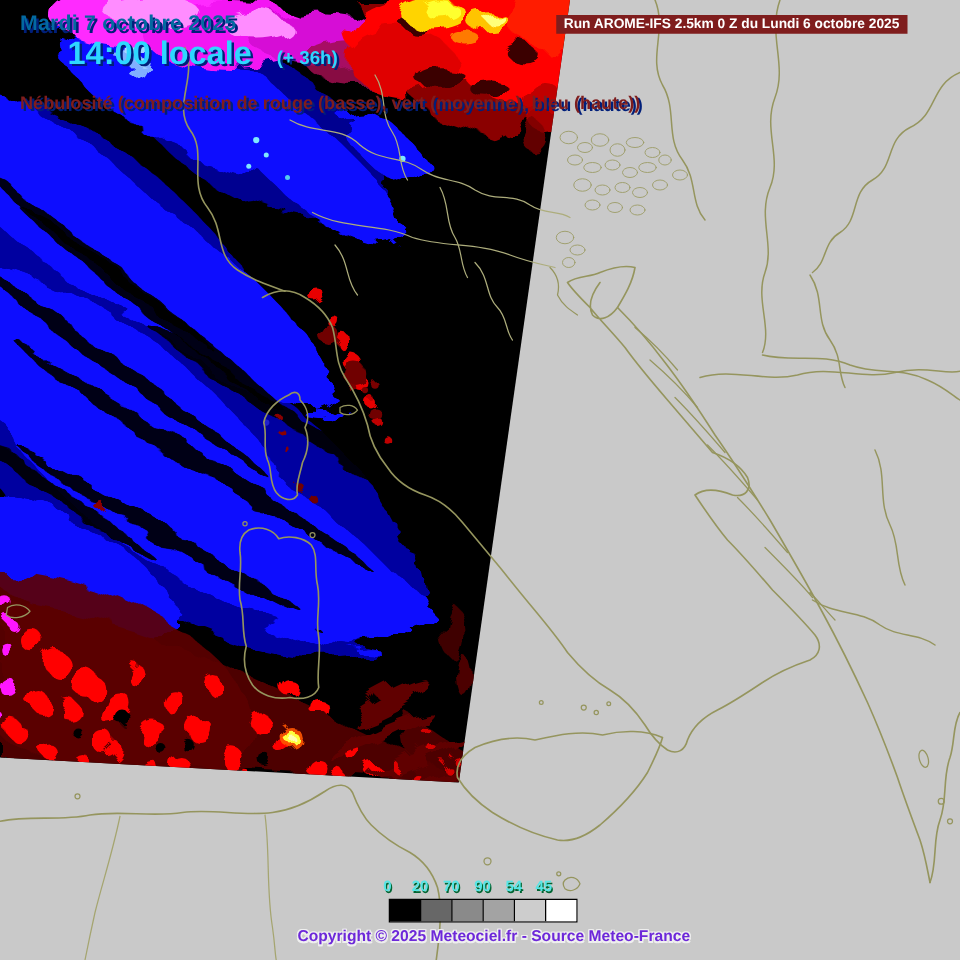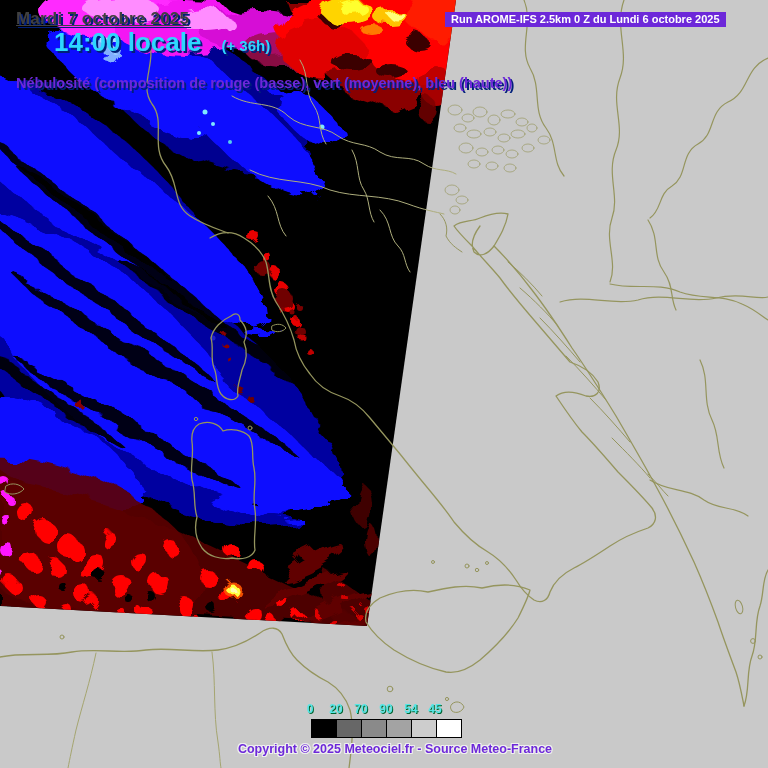--- a/index.html
+++ b/index.html
@@ -1,27 +1,27 @@
 <!DOCTYPE html>
 <html><head>
 <meta charset="utf-8">
 <style>
   html,body{margin:0;padding:0;background:#c9c9c9;}
   #stage{position:relative;width:768px;height:768px;overflow:hidden;
          font-family:"Liberation Sans","DejaVu Sans",sans-serif;}
   #map-svg{position:absolute;left:0;top:0;}
   .ovl{position:absolute;z-index:5;white-space:nowrap;font-weight:bold;}
-  #date-lbl{left:16px;top:9px;font-size:17px;color:#404040;
-            text-shadow:2px 2px 0 #001f7a;letter-spacing:.2px;text-decoration:underline;}
+  #date-lbl{left:16px;top:9px;font-size:17px;color:#0369a1;
+            text-shadow:2px 2px 0 #001f7a;letter-spacing:.2px;}
   #time-row{left:15px;top:27px;color:#2ed7ff;text-shadow:2px 2px 0 #001f7a;}
   #time-lbl{font-size:26px;margin-left:39px;}
   #offset-lbl{font-size:15px;margin-left:20px;}
-  #subtitle-lbl{left:16px;top:75px;font-size:14.5px;color:#6d28d9;
+  #subtitle-lbl{left:16px;top:75px;font-size:14.5px;color:#7f1d1d;
                 text-shadow:2px 2px 0 #001f7a;}
-  #run-banner{left:445px;top:12px;height:15px;line-height:15px;background:#6d28d9;
+  #run-banner{left:445px;top:12px;height:15px;line-height:15px;background:#7f1d1d;
               color:#fff;font-size:11px;padding:0 6px;}
   #legend{left:311px;top:702px;width:160px;height:40px;}
   #legend .tick{position:absolute;top:0;transform:translateX(-50%);
                 font-size:12px;color:#55e6e6;text-shadow:1px 1px 0 #063;}
   #colorbar{position:absolute;left:0;top:17px;display:flex;
             border:1px solid #000;}
   #colorbar .cell{width:24px;height:17px;border-left:1px solid #000;}
   #colorbar .cell:first-child{border-left:none;}
   #copyright-lbl{left:395px;top:742px;transform:translateX(-50%);font-size:12.5px;
       color:#6d28d9;

